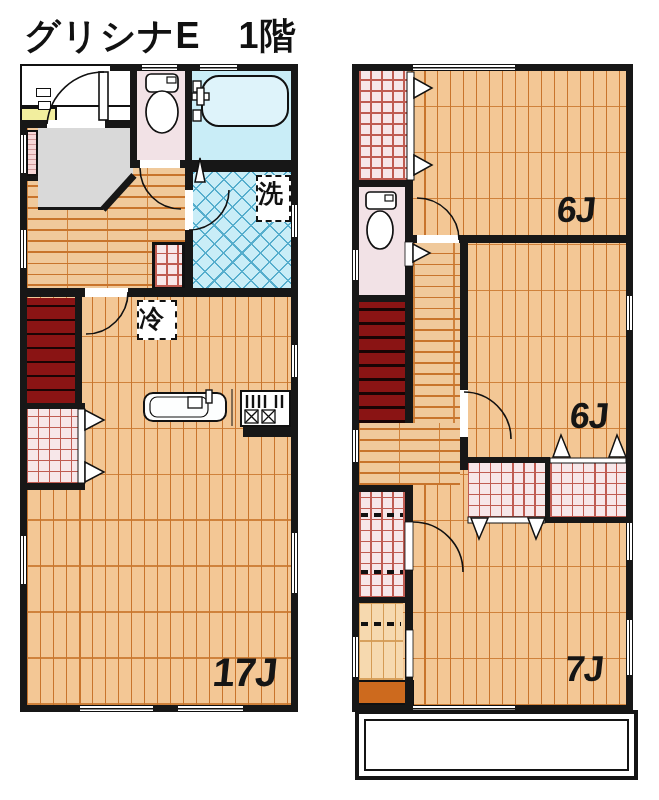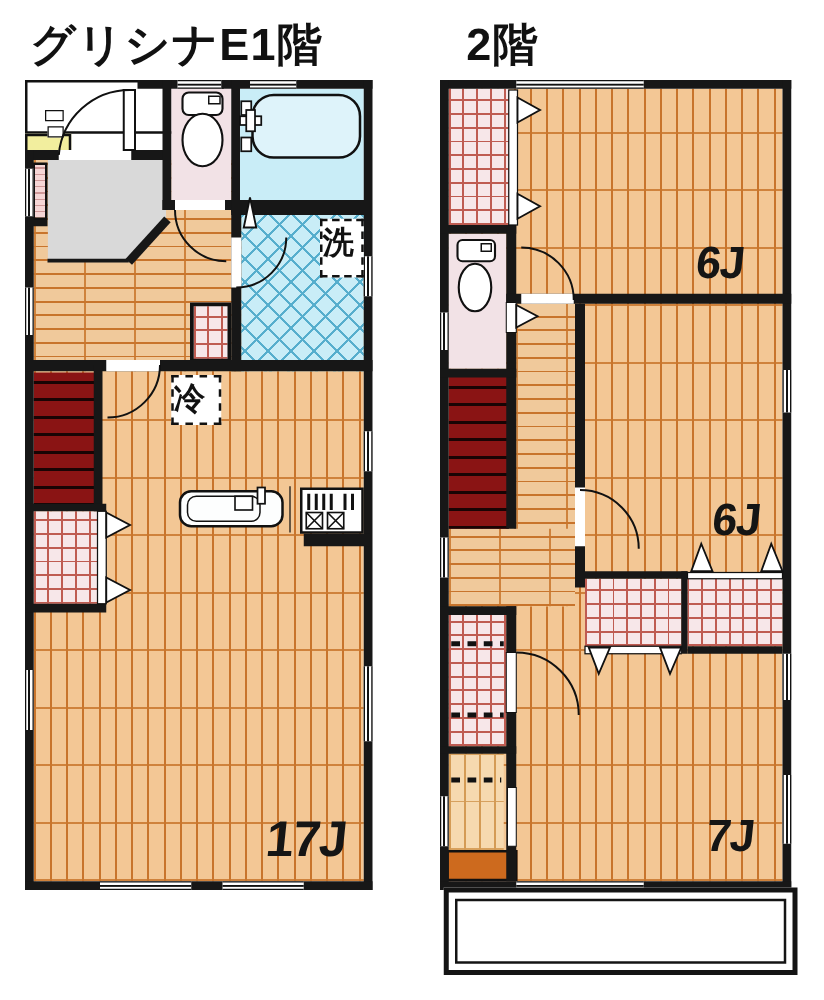--- a/index.html
+++ b/index.html
@@ -48,23 +48,22 @@
   svg.ovl{position:absolute;left:0;top:0;pointer-events:none;}
   .balc{background:#fff;border:4px solid #141414;}
   .balc .rail{position:absolute;left:5px;right:5px;top:5px;bottom:5px;border:2px solid #141414;background:#fff;}
 </style>
 </head>
 <body>
 
 <div id="stage">
 
   <div class="hdr" style="left:24px;top:12px;">
-    <span>グリシナE</span><span style="">1階</span>
+    <span>グリシナE</span><span style="margin-left:38px;">1階</span>
   </div>
-  <div class="hdr" style="left:373px;top:12px;">2階</div>
 
   <div class="fp" style="left:20px;top:64px;width:278px;height:648px;">
 
     <div class="room planks-v" style="left:7px;top:104px;width:264px;height:537px;"></div>
     <div class="room planks-h" style="left:7px;top:64px;width:166px;height:169px;"></div>
     <div class="room genkan" style="left:18px;top:64px;width:95px;height:82px;clip-path:polygon(0 0,100% 0,100% 60%,68.5% 100%,0 100%);"></div>
     <div class="room toiletroom" style="left:117px;top:7px;width:48px;height:89px;"></div>
     <div class="room bathfloor" style="left:172px;top:7px;width:99px;height:89px;"></div>
     <div class="room xhatch" style="left:173px;top:106px;width:98px;height:127px;"></div>
     <div class="room stairs" style="left:7px;top:234px;width:51px;height:107px;"></div>

